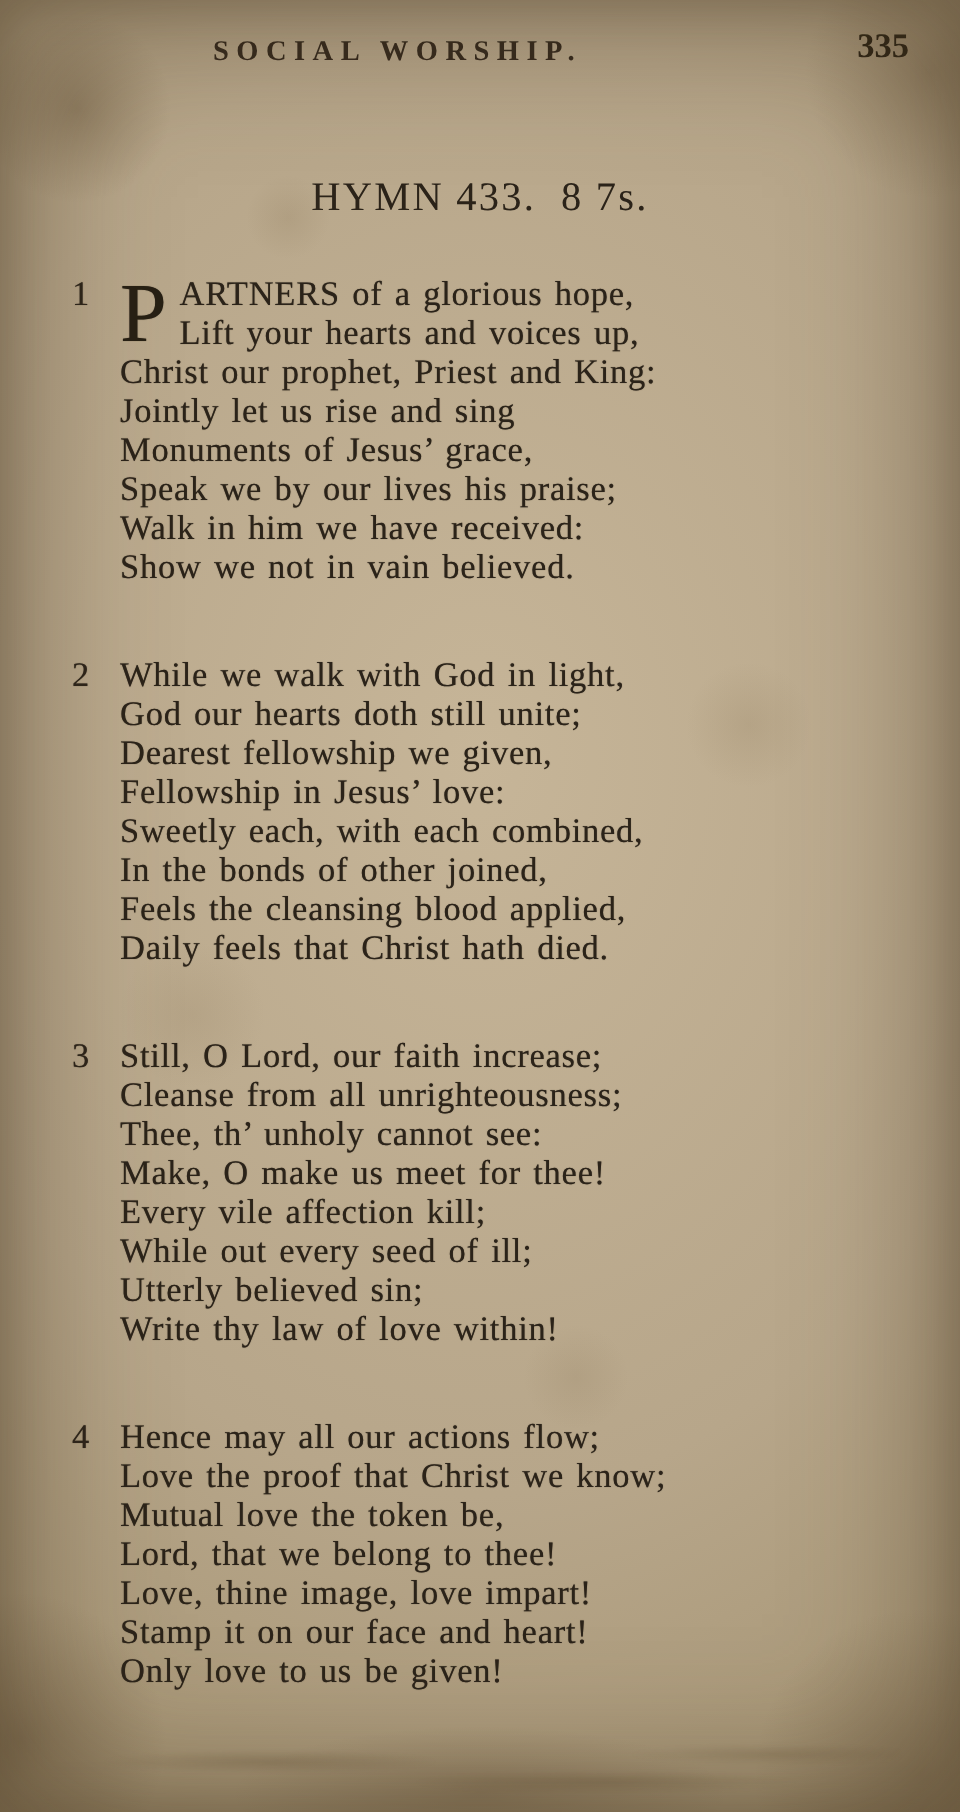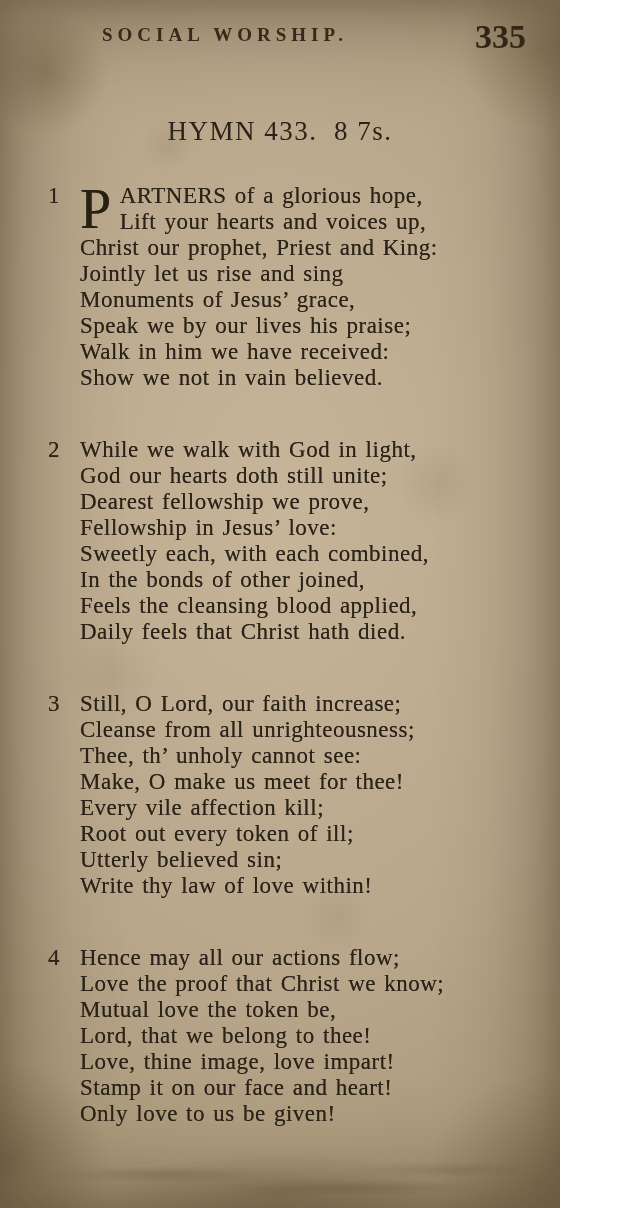--- a/index.html
+++ b/index.html
@@ -7,21 +7,21 @@
     padding: 0;
   }
   body {
     width: 640px;
     height: 1208px;
     overflow: hidden;
     font-family: "Liberation Serif", "DejaVu Serif", serif;
   }
   .page {
     position: relative;
-    width: 560px;
+    width: 640px;
     height: 1208px;
     background:
       radial-gradient(ellipse 130% 90% at 50% 42%, #c6b598 0%, #b7a68a 45%, #a2916f 78%, #8a795c 100%);
     color: #2b2319;
   }
   
   .texture {
     position: absolute;
     inset: 0;
     pointer-events: none;
@@ -72,21 +72,21 @@
     text-align: center;
     font-size: 19px;
     letter-spacing: 5px;
     font-weight: bold;
     color: #33281c;
   }
   .page-number {
     position: absolute;
     right: 34px;
     top: 18px;
-    font-size: 34px;
+    font-size: 23px;
     font-weight: bold;
     color: #2b2213;
   }
 
   .hymn-title {
     margin: 48px 0 0 0;
     text-align: center;
     font-size: 27px;
     font-weight: normal;
     letter-spacing: 1.5px;
@@ -154,37 +154,37 @@
           <div class="line">Speak we by our lives his praise;</div>
           <div class="line">Walk in him we have received:</div>
           <div class="line">Show we not in vain believed.</div>
         </div>
       </div>
       <div class="verse">
         <span class="verse-number">2</span>
         <div class="verse-body">
           <div class="line">While we walk with God in light,</div>
           <div class="line">God our hearts doth still unite;</div>
-          <div class="line">Dearest fellowship we prove,</div>
+          <div class="line">Dearest fellowship we given,</div>
           <div class="line">Fellowship in Jesus’ love:</div>
           <div class="line">Sweetly each, with each combined,</div>
           <div class="line">In the bonds of other joined,</div>
           <div class="line">Feels the cleansing blood applied,</div>
           <div class="line">Daily feels that Christ hath died.</div>
         </div>
       </div>
       <div class="verse">
         <span class="verse-number">3</span>
         <div class="verse-body">
           <div class="line">Still, O Lord, our faith increase;</div>
           <div class="line">Cleanse from all unrighteousness;</div>
           <div class="line">Thee, th’ unholy cannot see:</div>
           <div class="line">Make, O make us meet for thee!</div>
           <div class="line">Every vile affection kill;</div>
-          <div class="line">Root out every token of ill;</div>
+          <div class="line">While out every seed of ill;</div>
           <div class="line">Utterly believed sin;</div>
           <div class="line">Write thy law of love within!</div>
         </div>
       </div>
       <div class="verse">
         <span class="verse-number">4</span>
         <div class="verse-body">
           <div class="line">Hence may all our actions flow;</div>
           <div class="line">Love the proof that Christ we know;</div>
           <div class="line">Mutual love the token be,</div>

